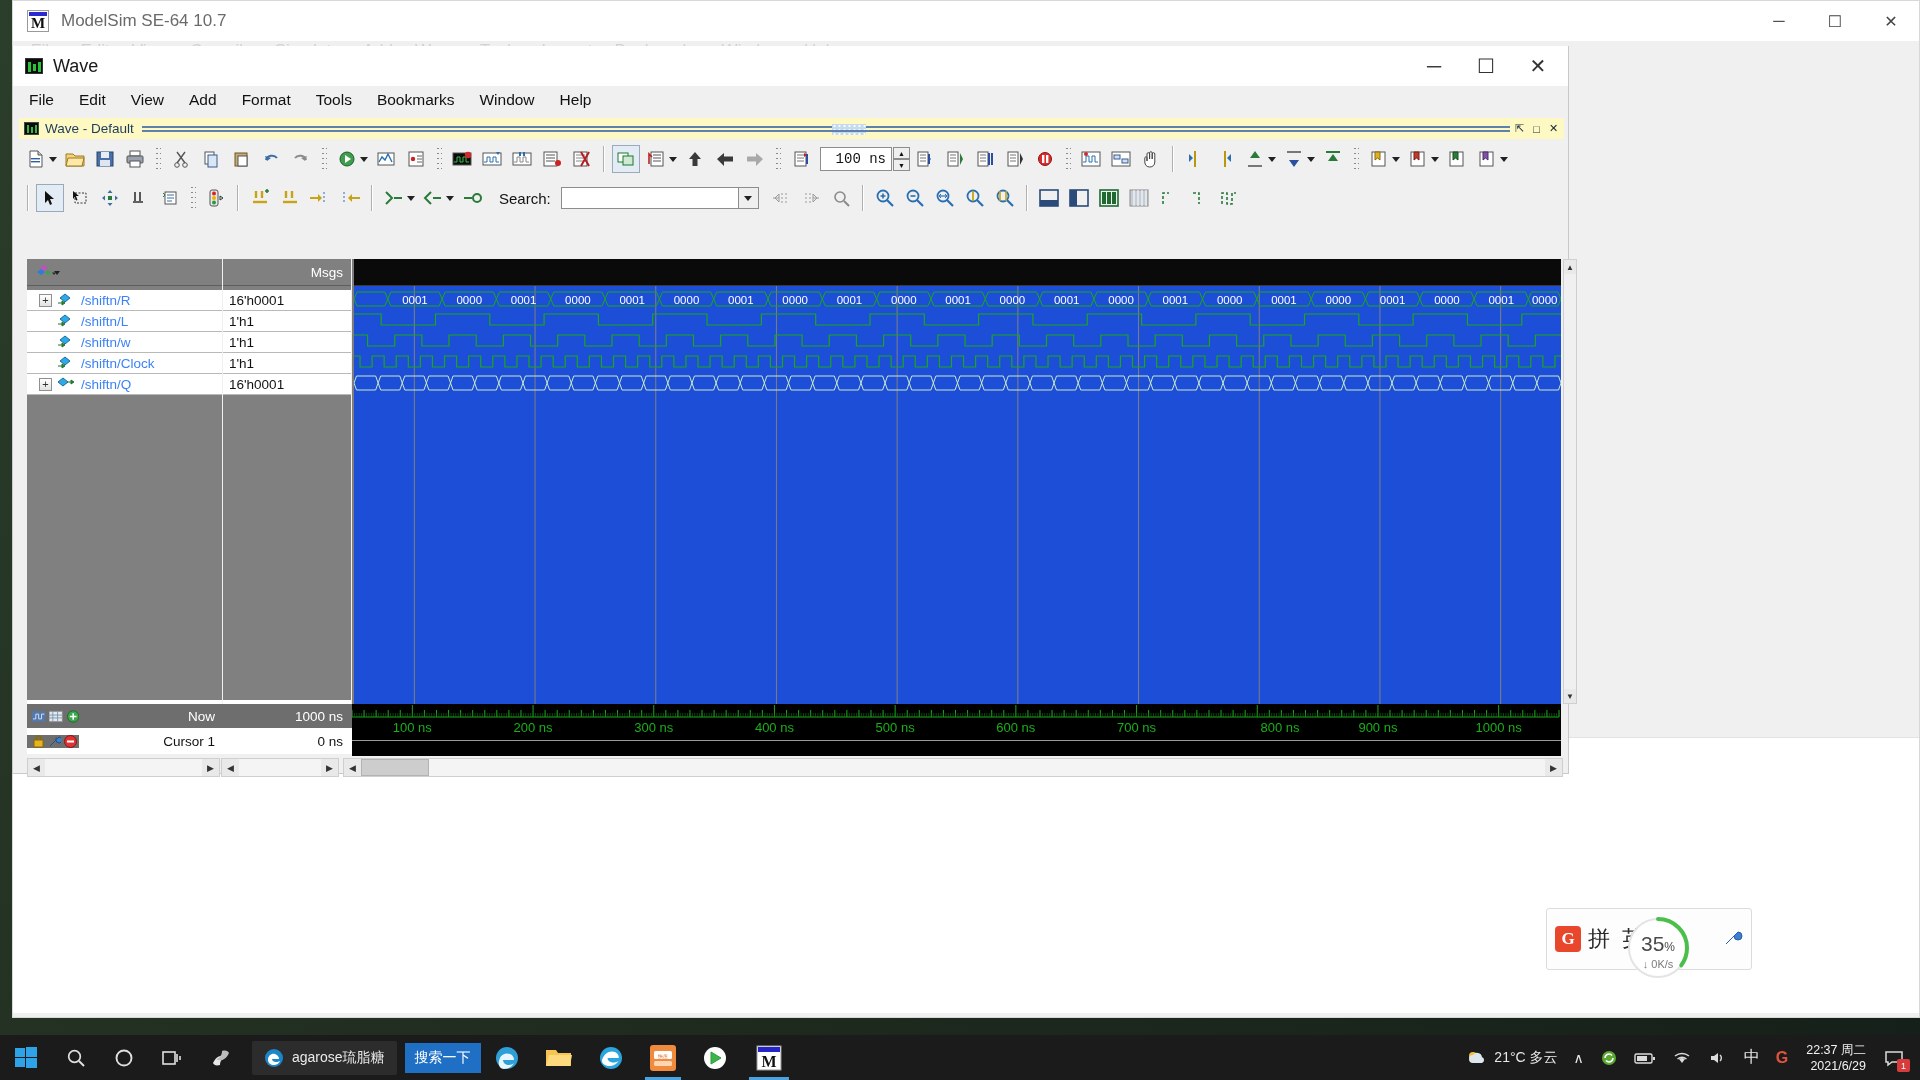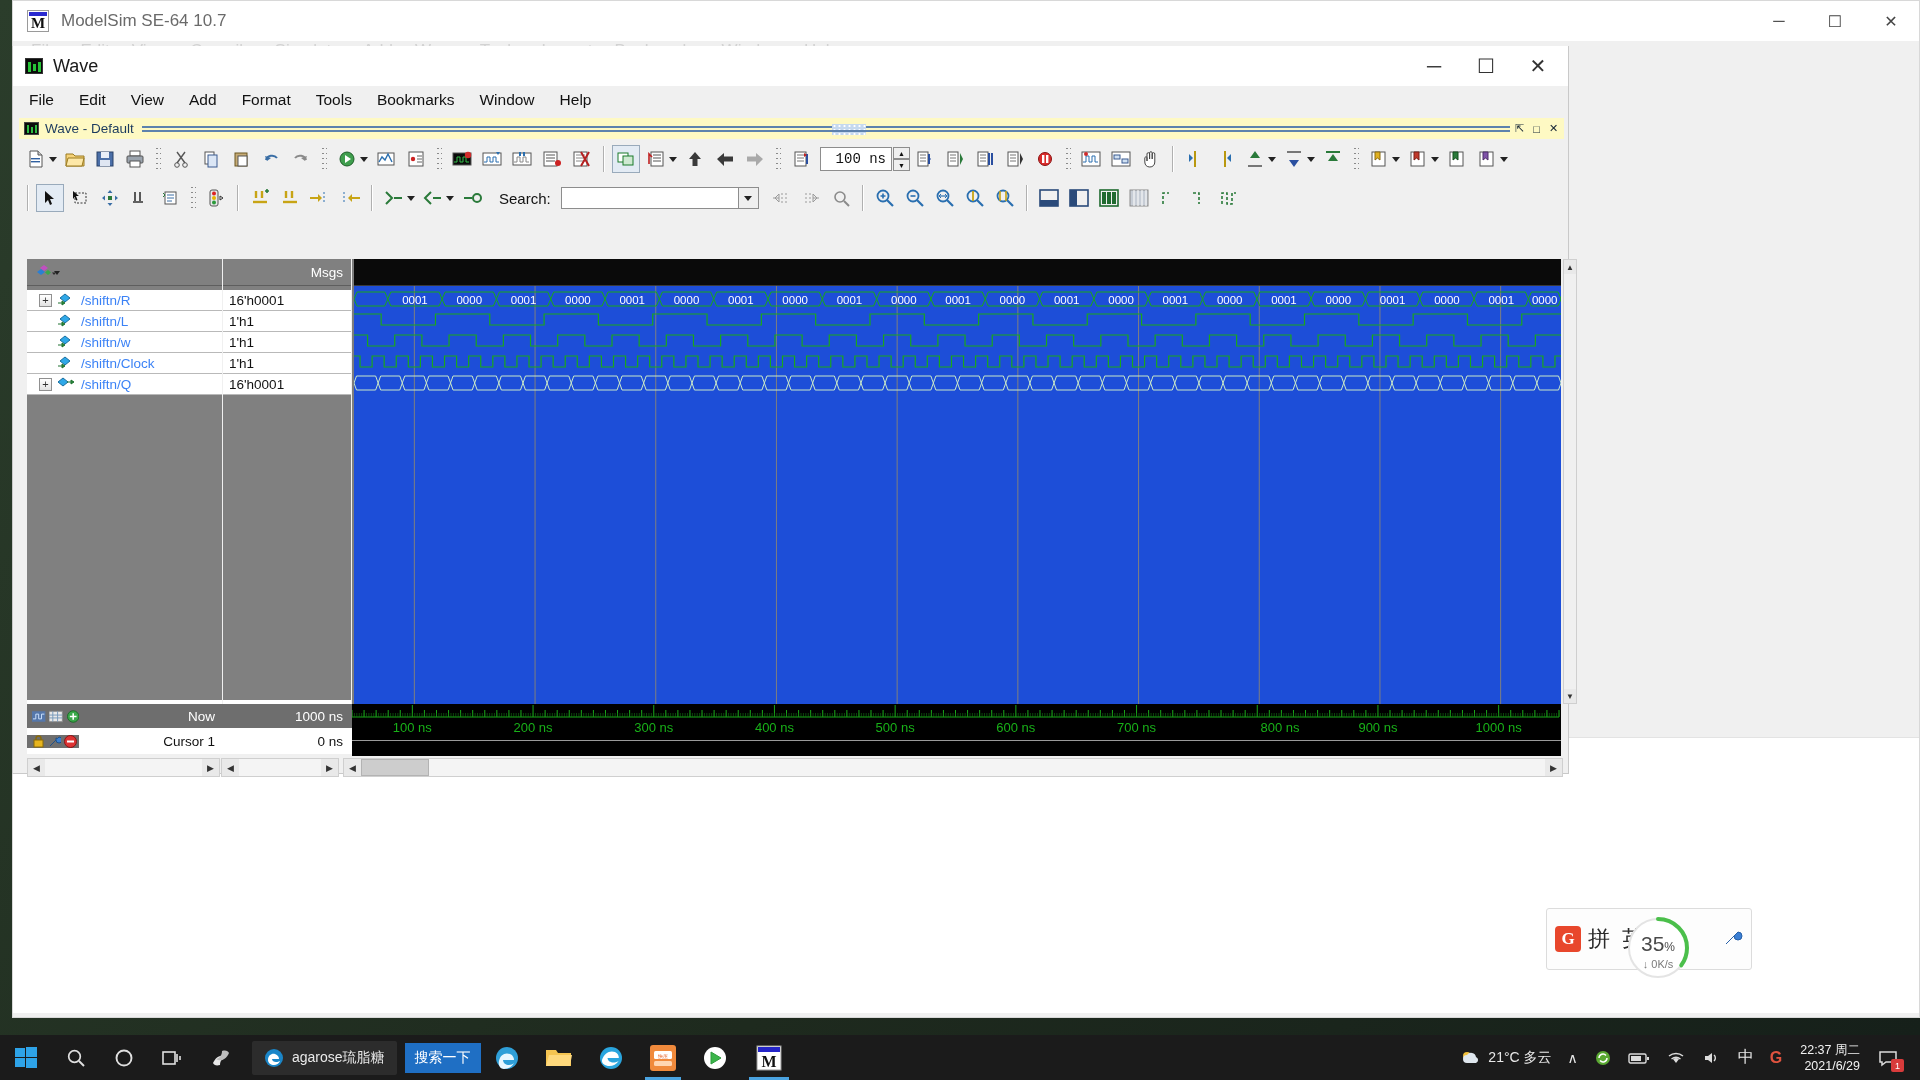--- a/index.html
+++ b/index.html
@@ -326,21 +326,21 @@
   }
   .tb-pill {
     height: 34px; display: flex; align-items: center; gap: 8px;
     padding: 0 12px; margin-left: 6px; background: #2c2c2c; border-radius: 2px;
   }
   .tb-pill .txt { font-size: 14px; color: #eaeaea; }
   .tb-chip {
     height: 30px; display: flex; align-items: center; padding: 0 10px;
     background: #1f6fc4; color: #fff; font-size: 14px; margin-left: 8px;
   }
-  .tray { margin-left: auto; display: flex; align-items: center; height: 45px; padding-right: 6px; }
+  .tray { margin-left: auto; display: flex; align-items: center; height: 45px; }
   .tray-item {
     height: 45px; display: flex; align-items: center; padding: 0 8px;
     color: #e8e8e8; font-size: 14px; gap: 6px;
   }
   .tray-clock {
     display: flex; flex-direction: column; align-items: flex-end; justify-content: center;
     height: 45px; padding: 0 10px; color: #f2f2f2; font-size: 12.5px; line-height: 16px;
   }
   .tray-badge {
     position: relative;

